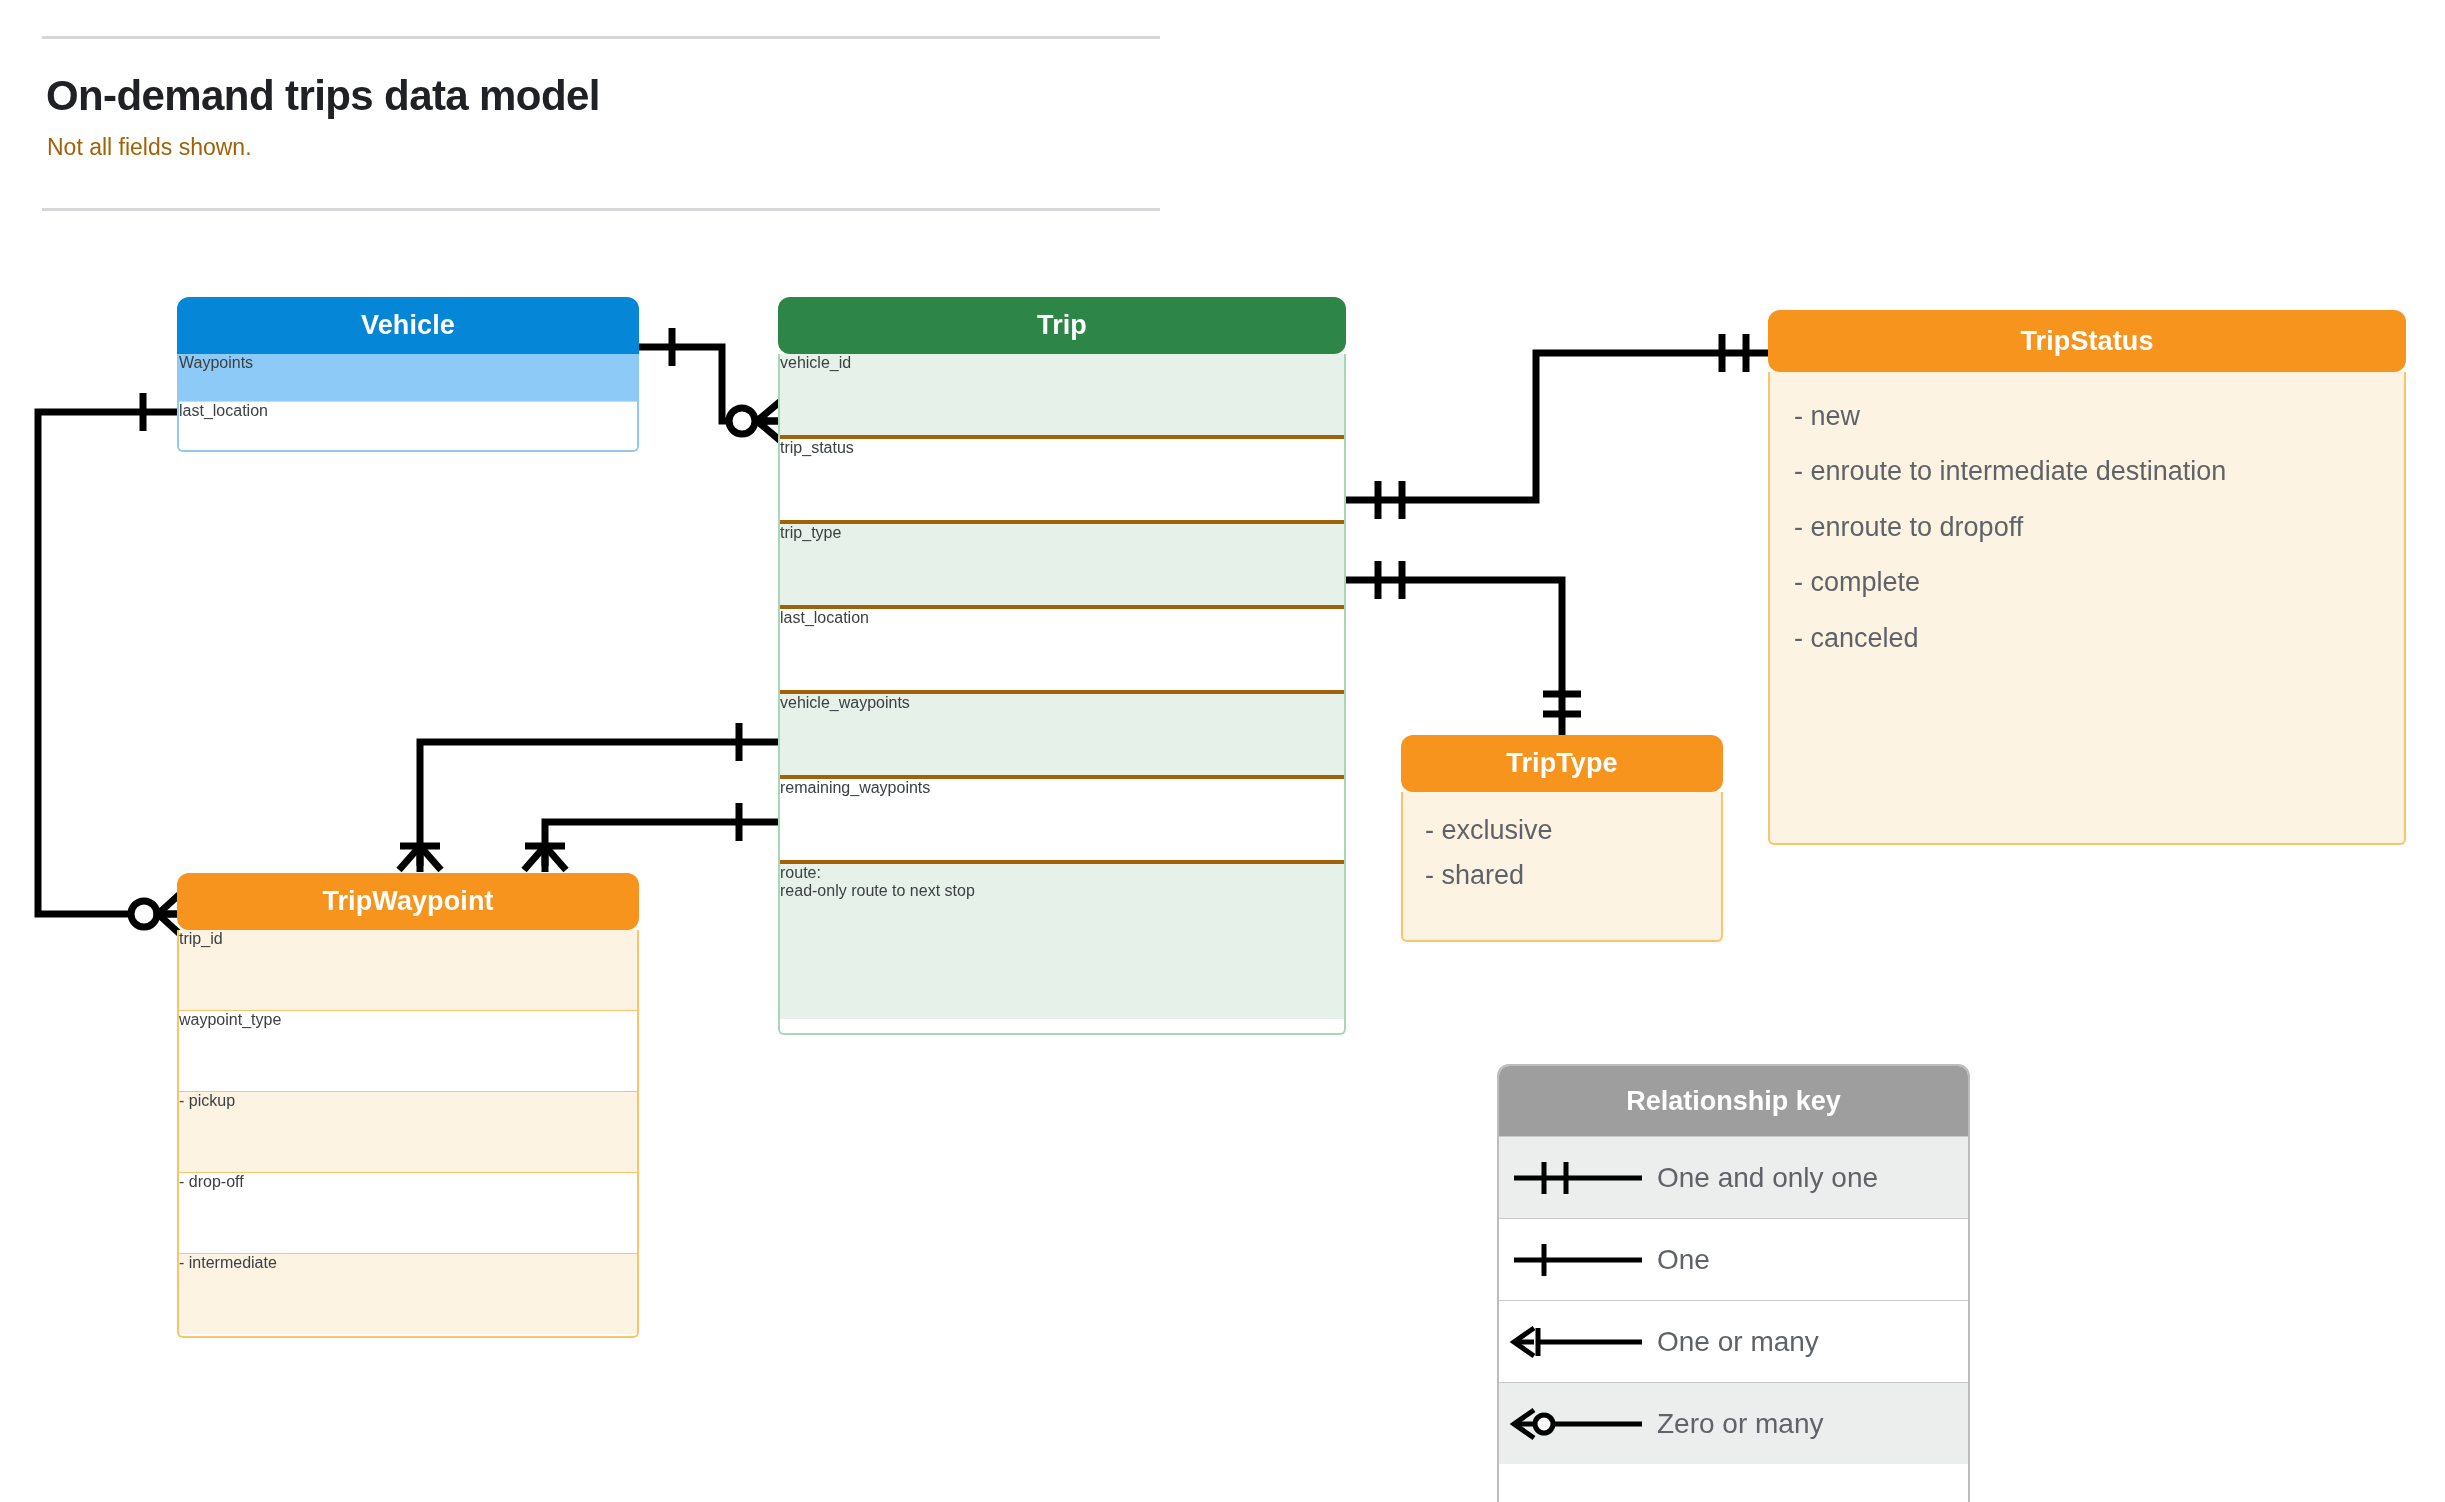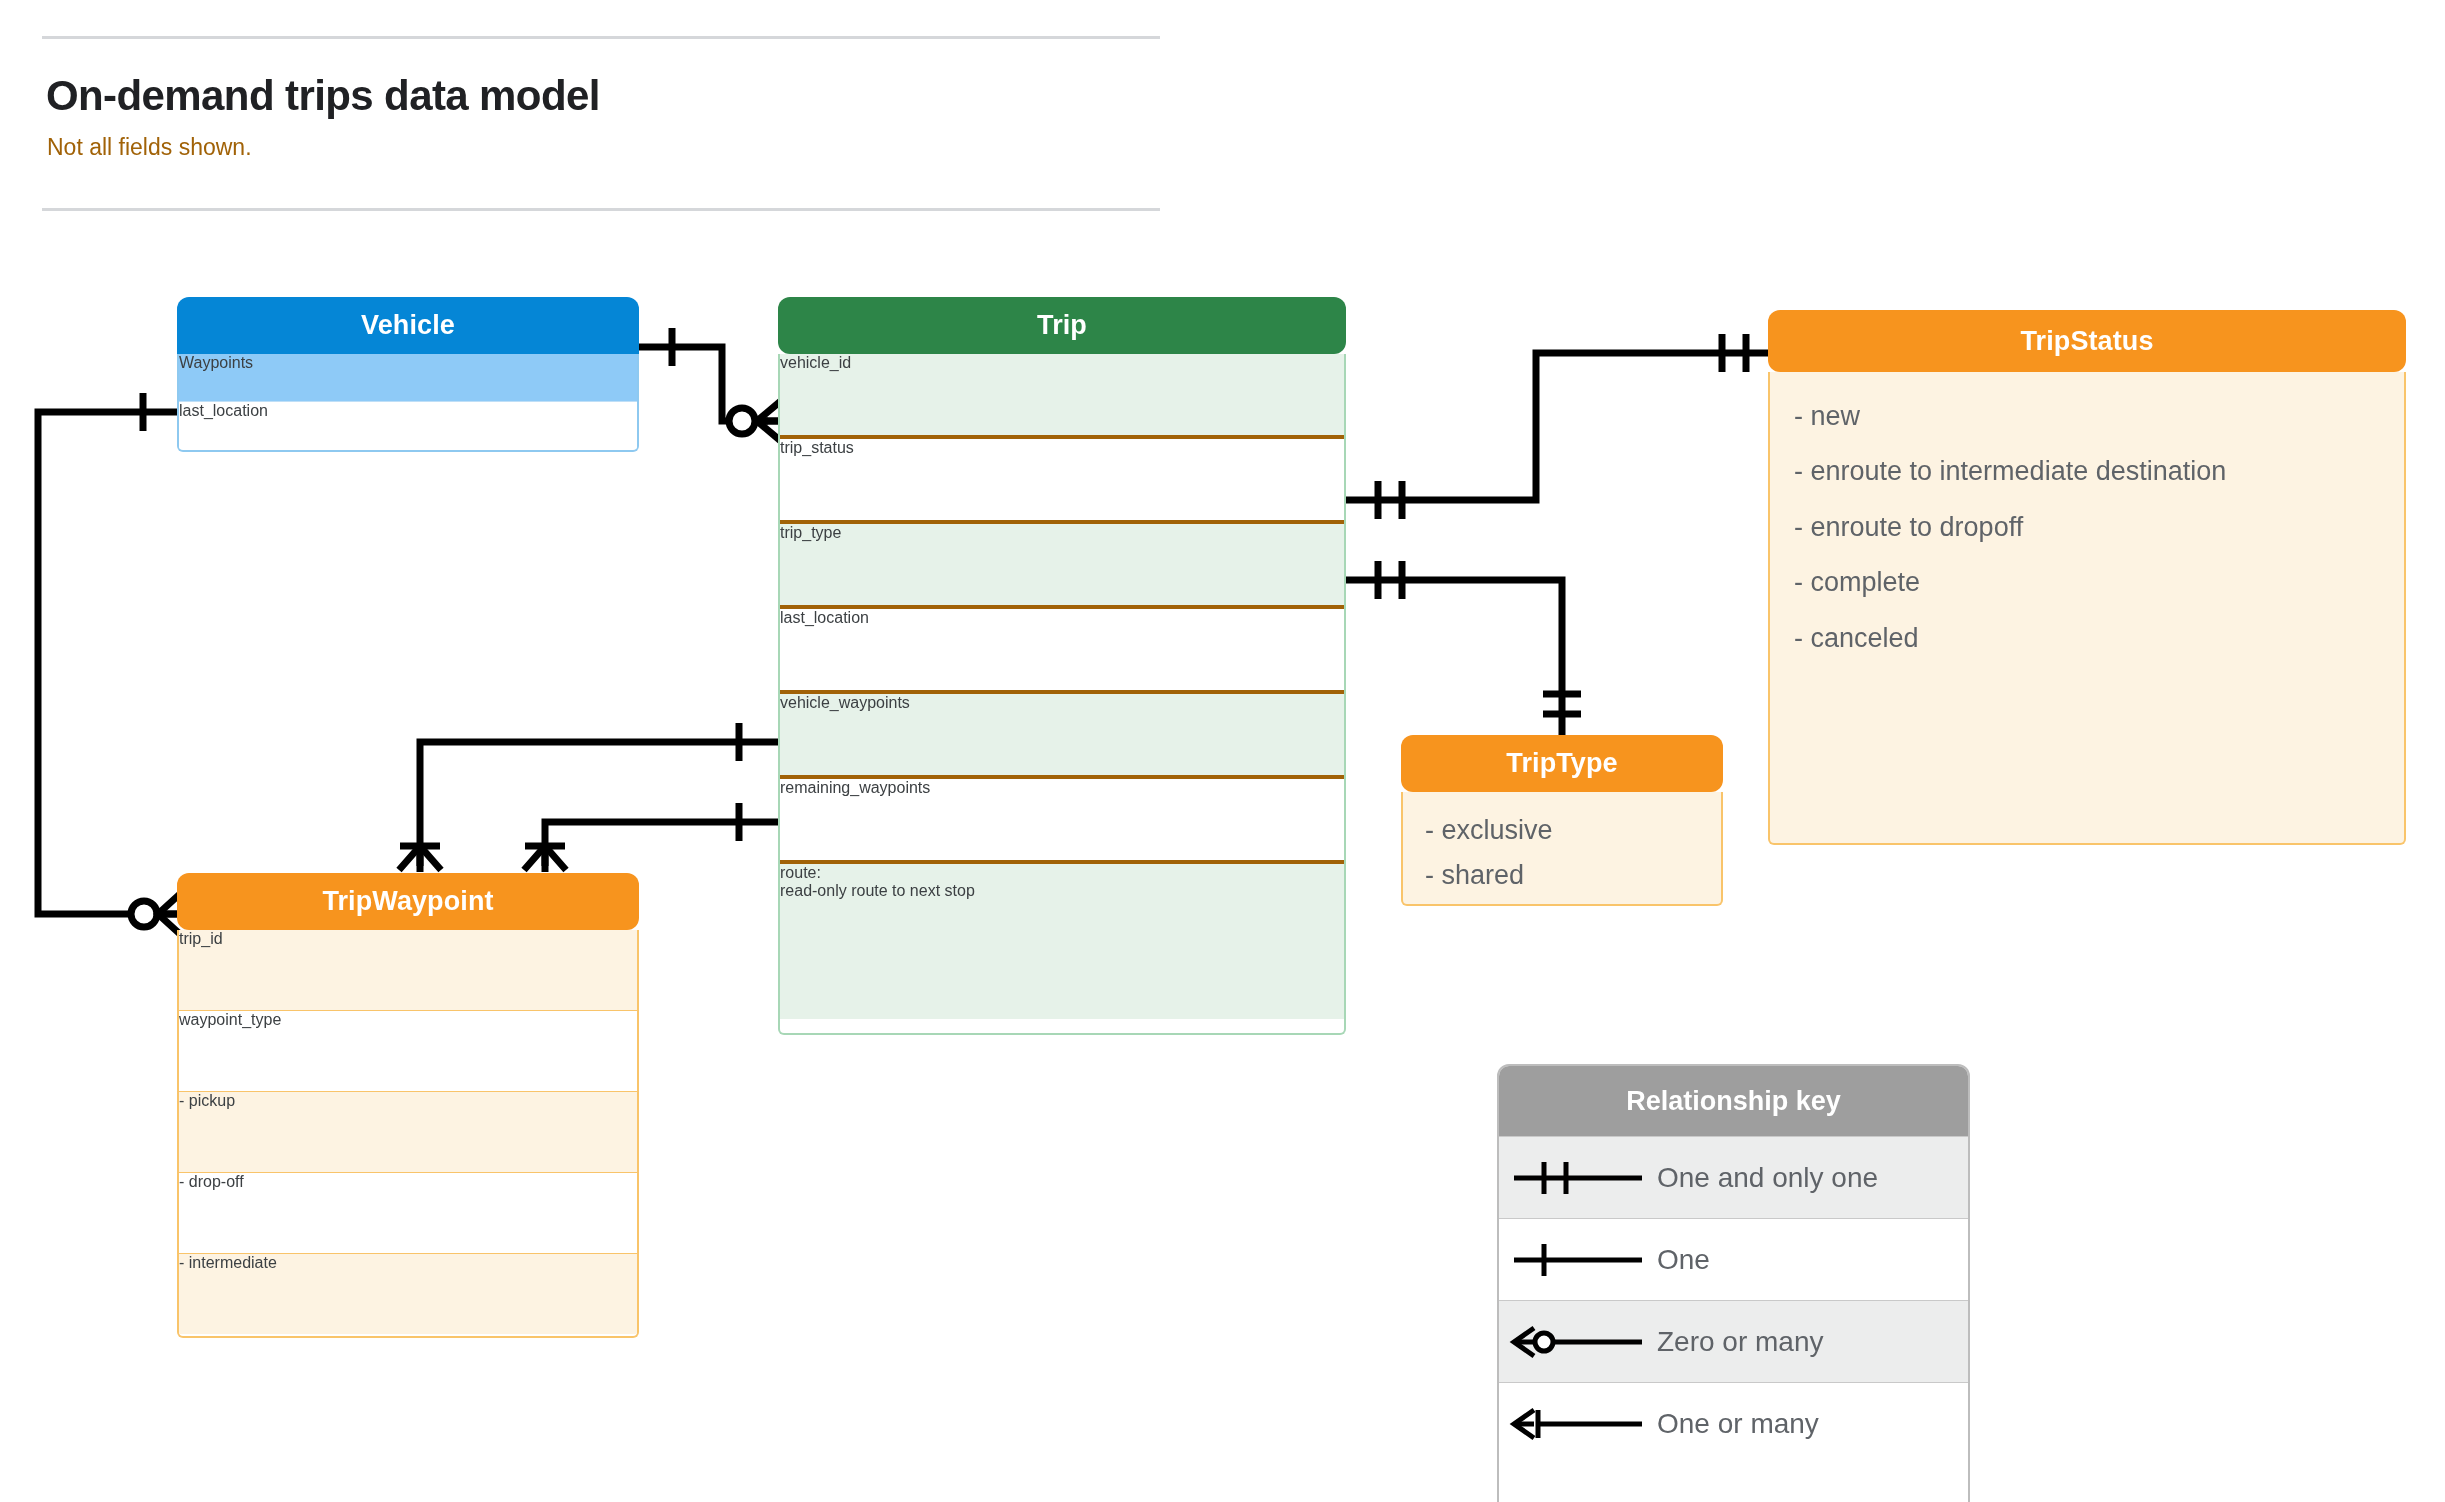--- a/index.html
+++ b/index.html
@@ -127,21 +127,21 @@
   #tripwaypoint-body .erow.alt { background: #fdf3e2; }
   #tripwaypoint-body .erow.plain { background: #ffffff; }
 
   
   #ent-triptype {
     left: 1401px; top: 735px; width: 322px; height: 57px;
   }
   #ent-triptype .ehead { height: 57px; background: #f7941e; }
   #triptype-body {
     position: absolute;
-    left: 1401px; top: 792px; width: 322px; height: 114px;
+    left: 1401px; top: 792px; width: 322px; height: 150px;
     background: #fdf3e2;
     border: 2px solid #f9c46a;
     border-top: none;
     border-radius: 0 0 6px 6px;
     box-sizing: border-box;
     padding: 22px 0 0 22px;
   }
   .enum-item {
     font-size: 27px;
     line-height: 1.2;
@@ -339,44 +339,44 @@
     <div class="legend-row plain">
       <div class="legend-sym">
         <svg width="140" height="44" viewBox="0 0 140 44" xmlns="http://www.w3.org/2000/svg">
           <g stroke="#000" stroke-width="5" fill="none">
             <line x1="6" y1="22" x2="134" y2="22"></line>
             <line x1="36" y1="6" x2="36" y2="38"></line>
           </g>
         </svg>
       </div>
       <div class="legend-label">One</div>
+    </div>
+
+    <div class="legend-row plain">
+      <div class="legend-sym">
+        <svg width="140" height="44" viewBox="0 0 140 44" xmlns="http://www.w3.org/2000/svg">
+          <g stroke="#000" stroke-width="5" fill="none">
+            <line x1="30" y1="22" x2="134" y2="22"></line>
+            <line x1="30" y1="8" x2="30" y2="36"></line>
+            <path d="M 26 8 L 6 22 L 26 36"></path>
+            <line x1="26" y1="22" x2="6" y2="22"></line>
+          </g>
+        </svg>
+      </div>
+      <div class="legend-label">One or many</div>
     </div>
 
     <div class="legend-row alt">
       <div class="legend-sym">
         <svg width="140" height="44" viewBox="0 0 140 44" xmlns="http://www.w3.org/2000/svg">
           <g stroke="#000" stroke-width="5" fill="none">
             <line x1="46" y1="22" x2="134" y2="22"></line>
             <circle cx="36" cy="22" r="9" fill="#fff"></circle>
             <path d="M 26 8 L 6 22 L 26 36"></path>
             <line x1="26" y1="22" x2="6" y2="22"></line>
           </g>
         </svg>
       </div>
       <div class="legend-label">Zero or many</div>
     </div>
-
-    <div class="legend-row plain">
-      <div class="legend-sym">
-        <svg width="140" height="44" viewBox="0 0 140 44" xmlns="http://www.w3.org/2000/svg">
-          <g stroke="#000" stroke-width="5" fill="none">
-            <line x1="30" y1="22" x2="134" y2="22"></line>
-            <line x1="30" y1="8" x2="30" y2="36"></line>
-            <path d="M 26 8 L 6 22 L 26 36"></path>
-            <line x1="26" y1="22" x2="6" y2="22"></line>
-          </g>
-        </svg>
-      </div>
-      <div class="legend-label">One or many</div>
-    </div>
   </div>
 
 </div>
 
 </body></html>

